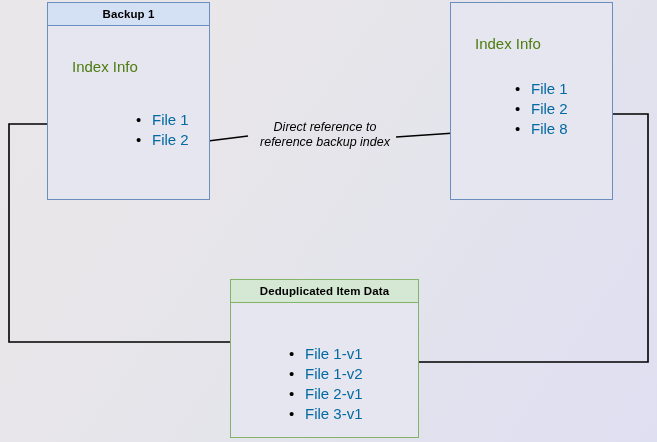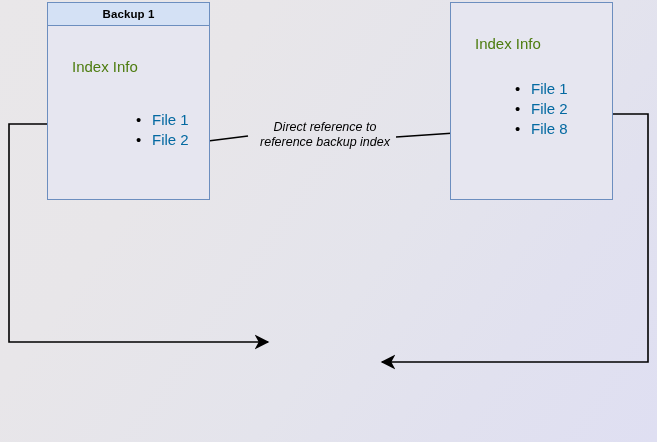--- a/index.html
+++ b/index.html
@@ -148,19 +148,30 @@
     <div class="node-body">
       <div class="index-label">Index Info</div>
       <ul class="file-list">
         <li>File 1</li>
         <li>File 2</li>
         <li>File 8</li>
       </ul>
     </div>
   </div>
 
+  <div class="node green" id="dedup">
+    <div class="node-header">Deduplicated Item Data</div>
+    <div class="node-body">
+      <ul class="file-list">
+        <li>File 1-v1</li>
+        <li>File 1-v2</li>
+        <li>File 2-v1</li>
+        <li>File 3-v1</li>
+      </ul>
+    </div>
+  </div>
 
   <div class="edge-label">
     <div>Direct reference to</div>
     <div>reference backup index</div>
   </div>
 
 </div>
 
 </body></html>

